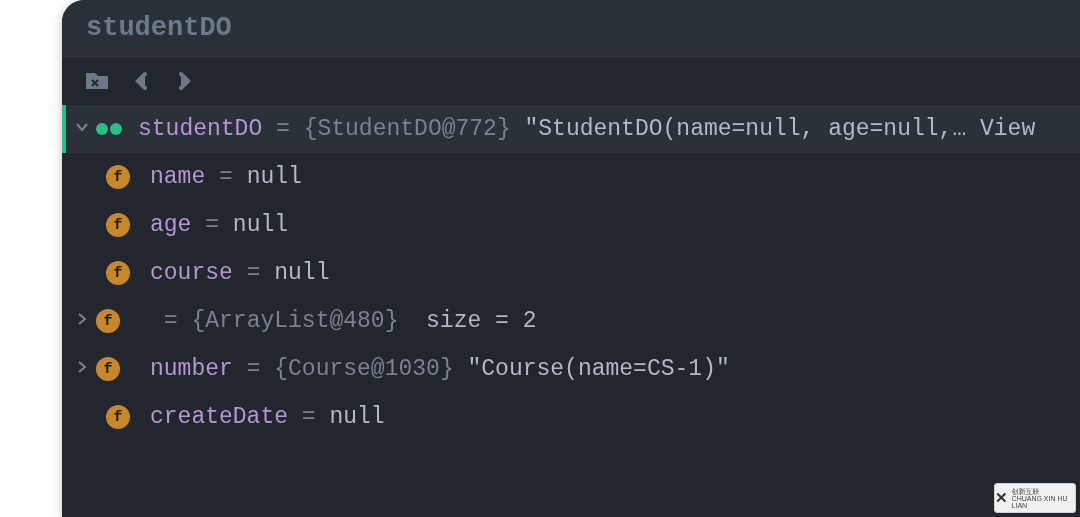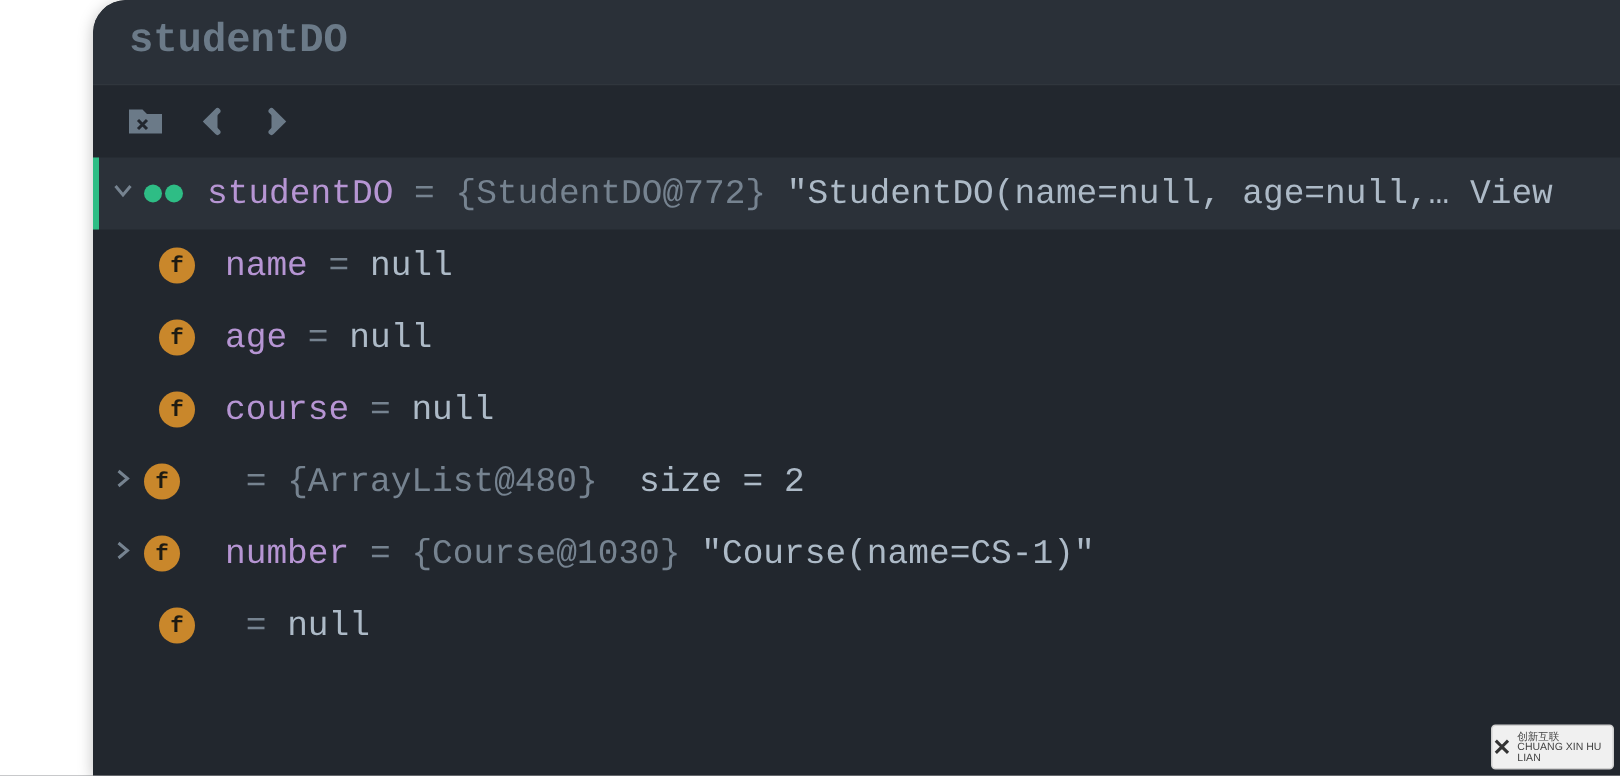--- a/index.html
+++ b/index.html
@@ -253,20 +253,21 @@
       <span class="txt seg dim">{Course@1030}</span>
       <span class="txt seg value"> "Course(name=CS-1)"</span>
     </div>
 
     <div class="row">
       <span class="gutter">
           <span class="gutter-indent"></span>
           <span class="f-badge">f</span>
         </span>
       <span class="sp"></span>
+      <span class="txt seg varname">createDate</span>
       <span class="txt seg dim"> = </span>
       <span class="txt seg value">null</span>
     </div>
 
   </div>
 </div>
 
 <div class="watermark">
   <span class="watermark-x">✕</span>
   <span class="watermark-txt">

